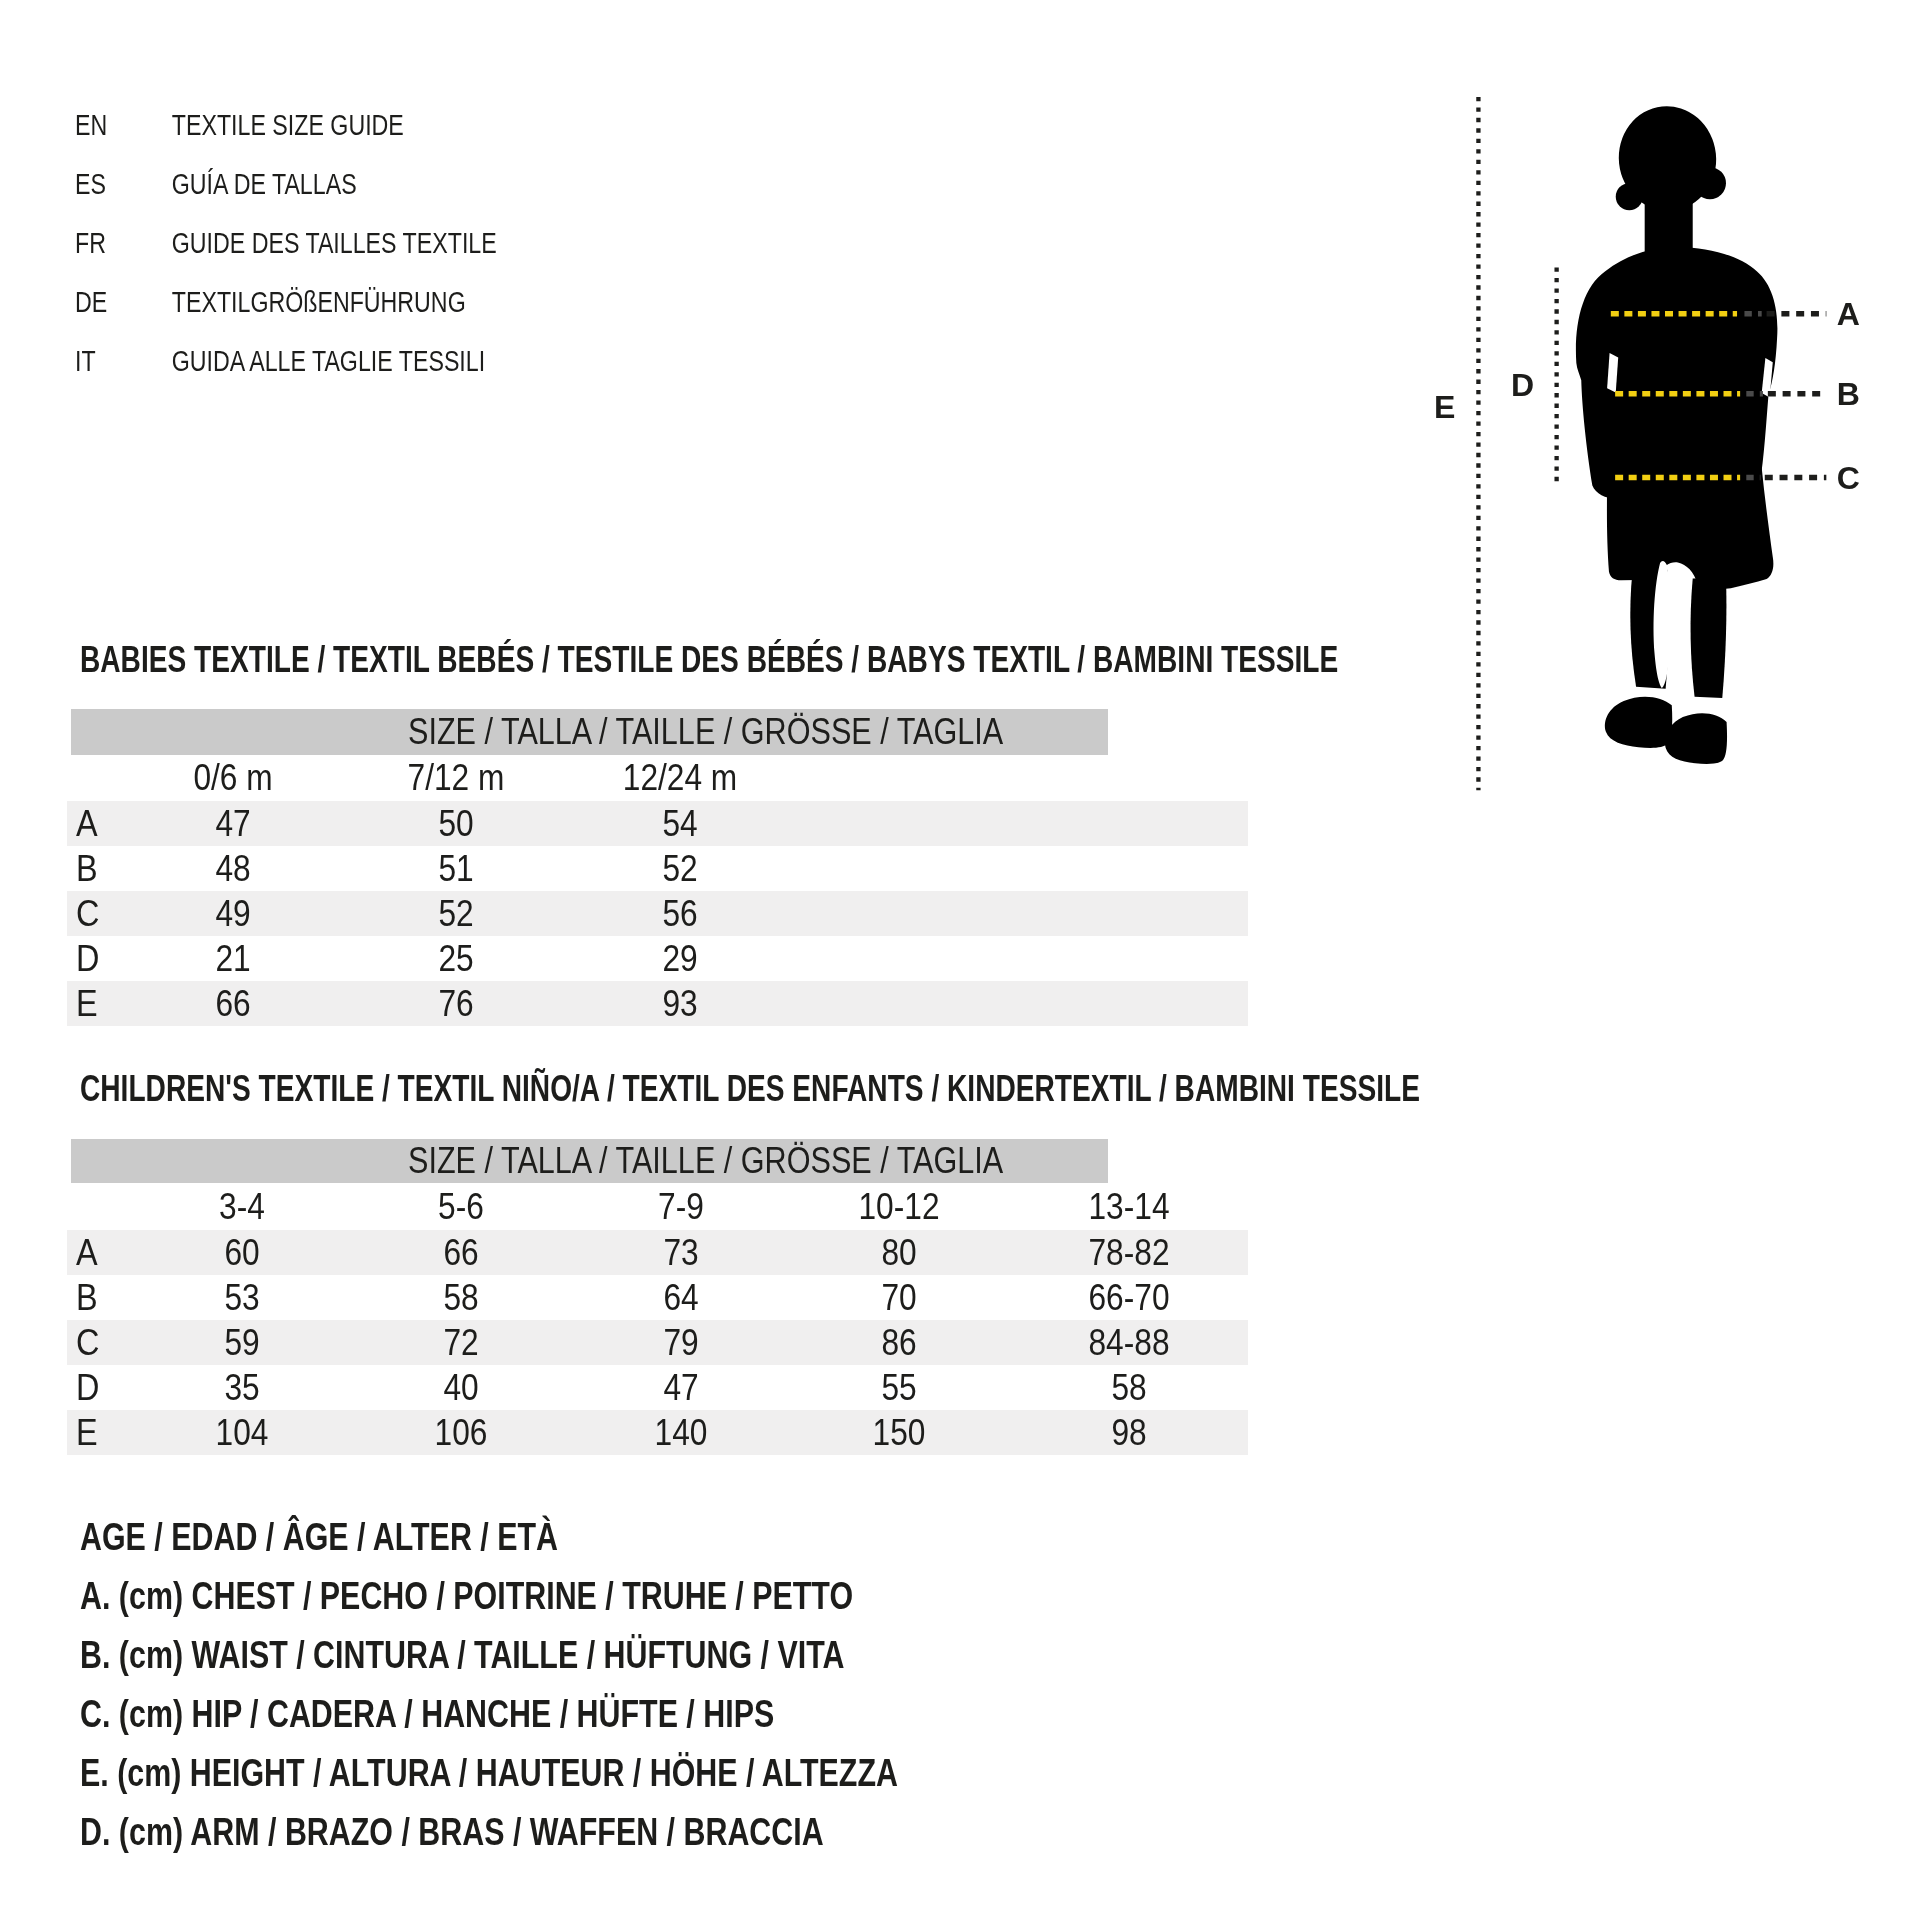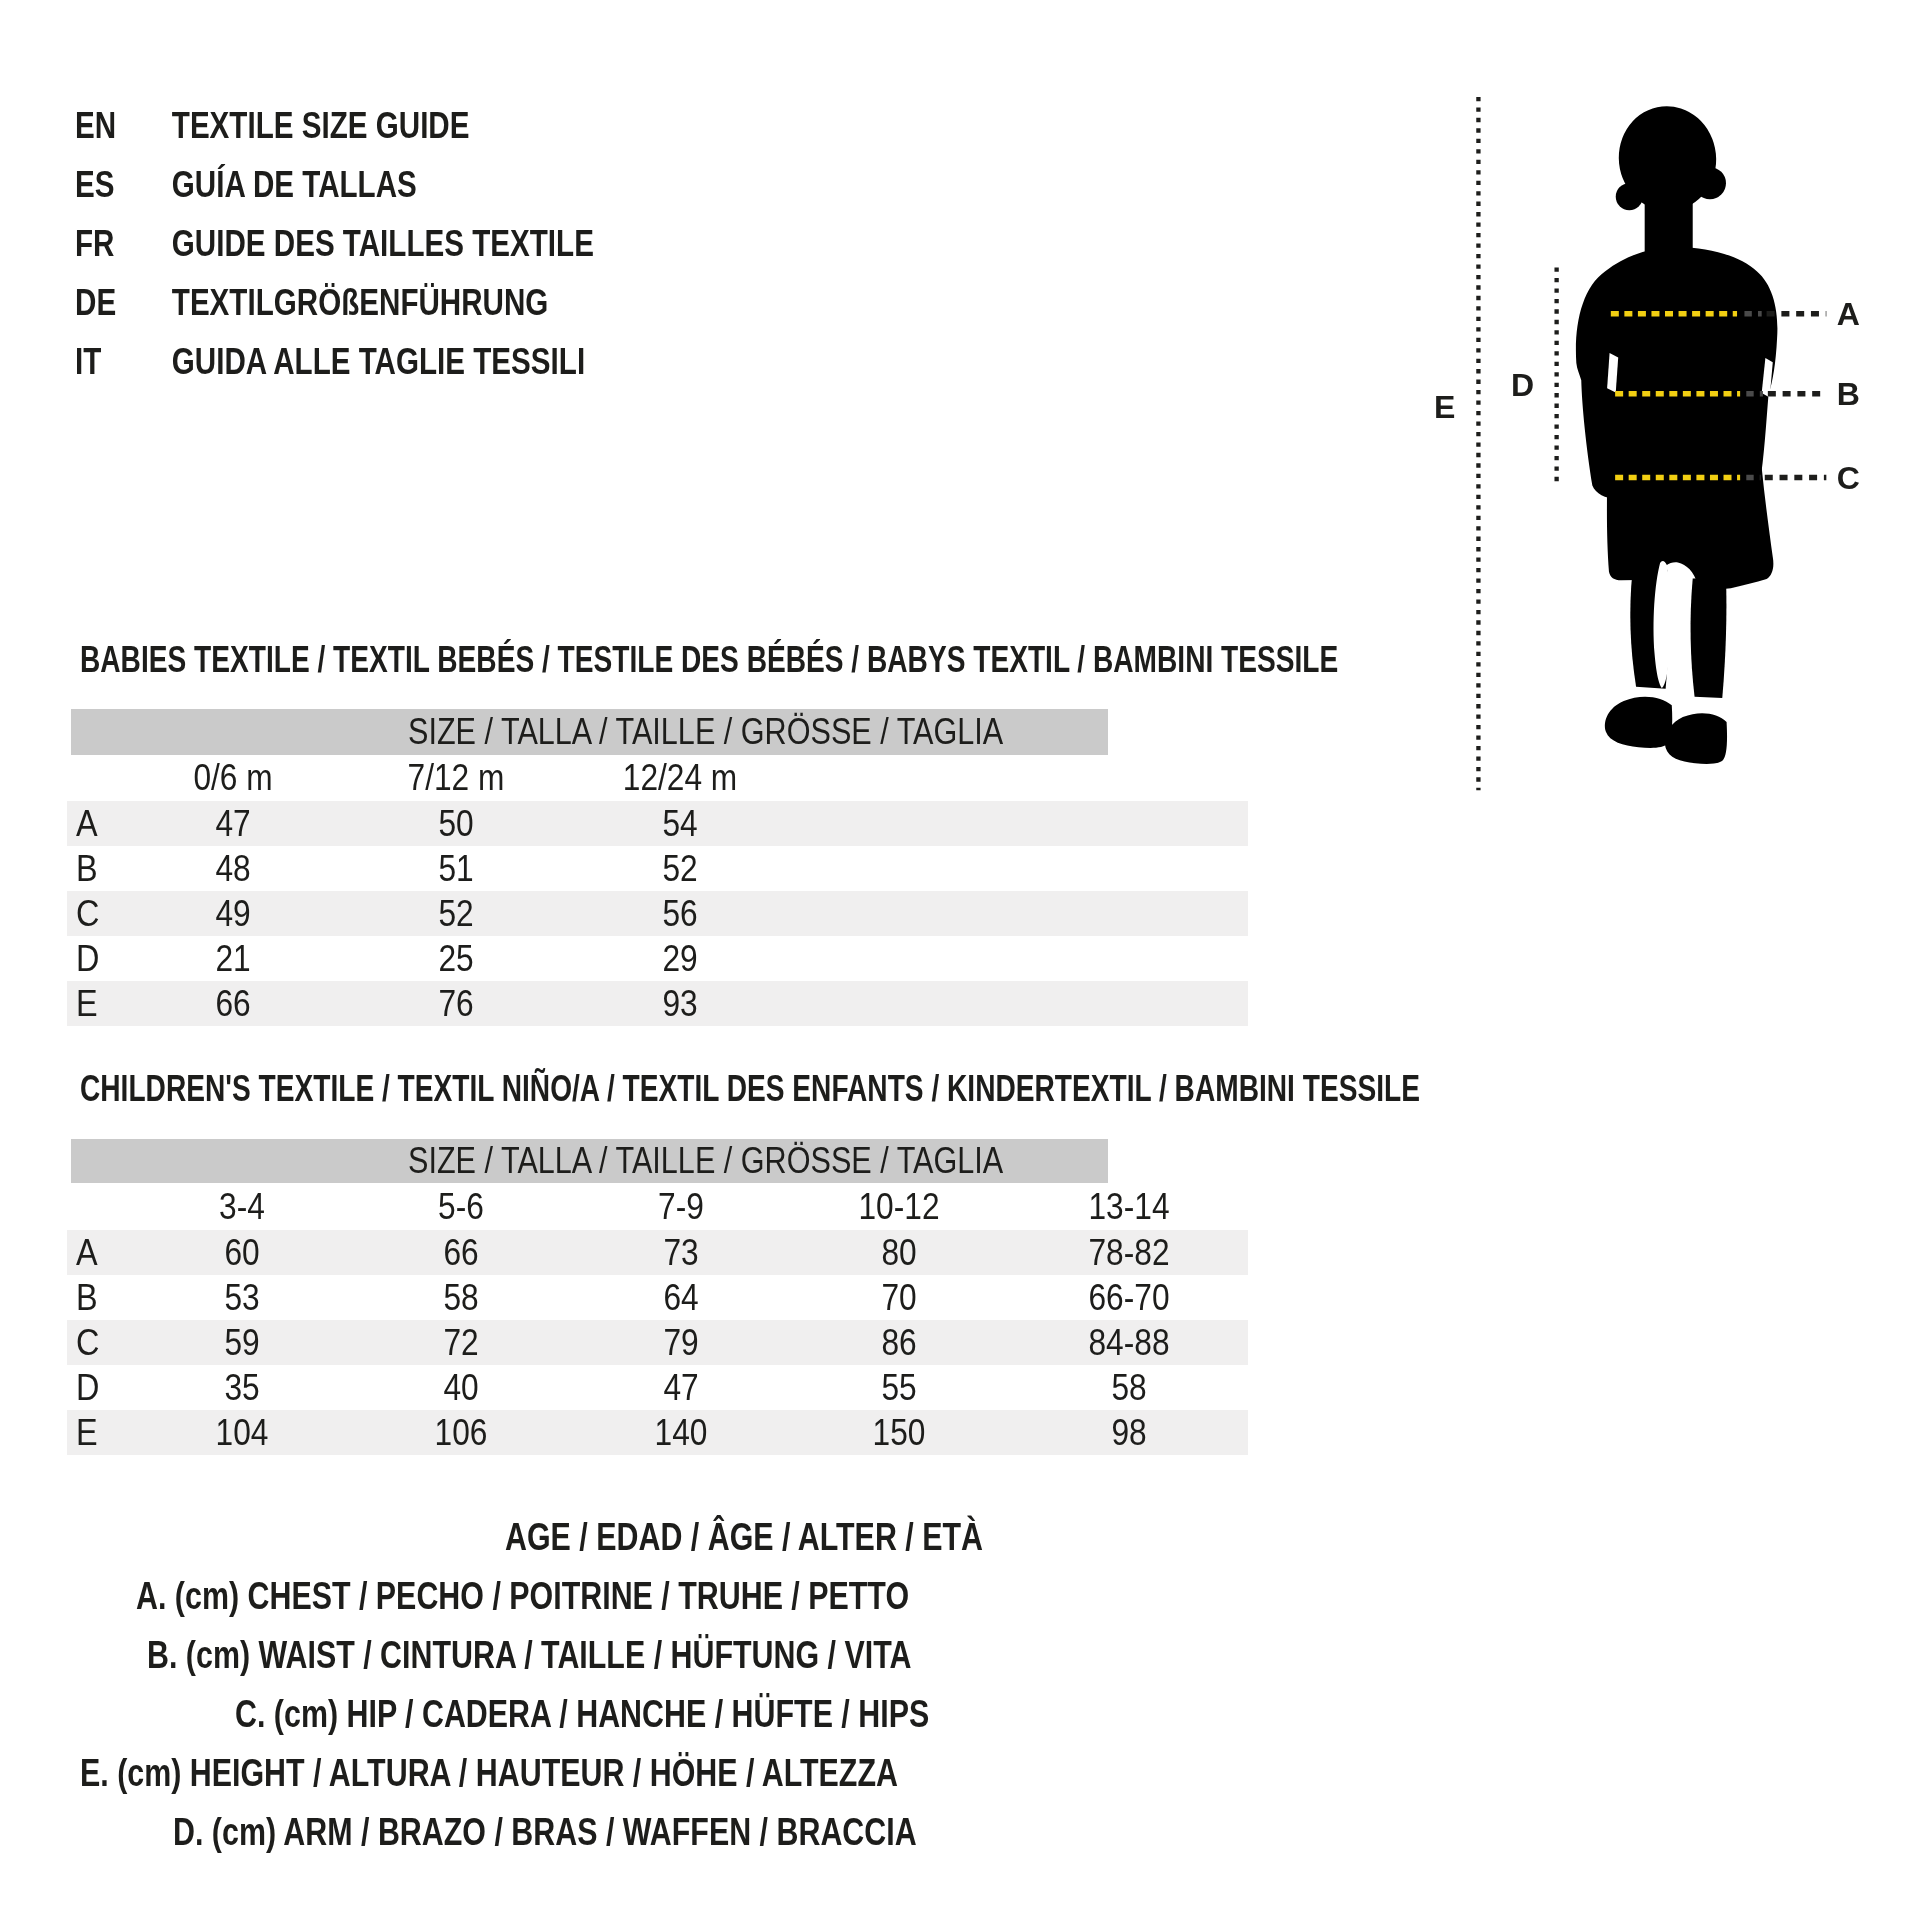--- a/index.html
+++ b/index.html
@@ -9,36 +9,36 @@
   }
   .abs{position:absolute;}
 
   
   .condL{display:inline-block;transform:scaleX(0.80);transform-origin:0 50%;white-space:nowrap;}
   .condH{display:inline-block;transform:scaleX(0.76);transform-origin:0 50%;white-space:nowrap;}
   .condB{display:inline-block;transform:scaleX(0.85);transform-origin:0 50%;white-space:nowrap;}
 
   
   .langs{left:75px;top:96px;}
-  .lang-row{height:59px;font-weight:700;font-size:37px;line-height:59px;}
+  .lang-row{height:59px;font-weight:400;font-size:29px;line-height:59px;}
   .lang-code{display:inline-block;width:121px;}
 
   
   .heading{left:80px;font-weight:700;font-size:37px;line-height:39px;}
 
   
   .band{left:71px;width:1037px;background:var(--band_gray,#cacaca);text-align:right;}
   .band-text{margin-left:9.2px;font-weight:400;font-size:36px;}
   .trow{left:67px;width:1181px;height:45px;}
   .stripe{background:var(--stripe_gray,#f0efef);}
   .rlabel{position:absolute;left:9.2px;top:0;font-size:36px;line-height:inherit;transform:scaleX(0.90);transform-origin:0 50%;}
   .cell,.colhead{position:absolute;top:0;font-size:36px;line-height:inherit;transform:translateX(-50%) scaleX(0.88);white-space:nowrap;}
 
   
-  .legend{left:80px;top:1508px;text-align:right;}
+  .legend{left:80px;top:1508px;}
   .legend-row{height:59px;font-weight:700;font-size:38px;line-height:59px;}
 
   
   #figure-svg{position:absolute;left:1429px;top:92px;}
   .marker-label{font-family:"Liberation Sans",sans-serif;font-weight:700;font-size:52px;fill:var(--text,#1d1d1b);}
 </style>
 </head>
 <body>
 
 <div id="canvas">

